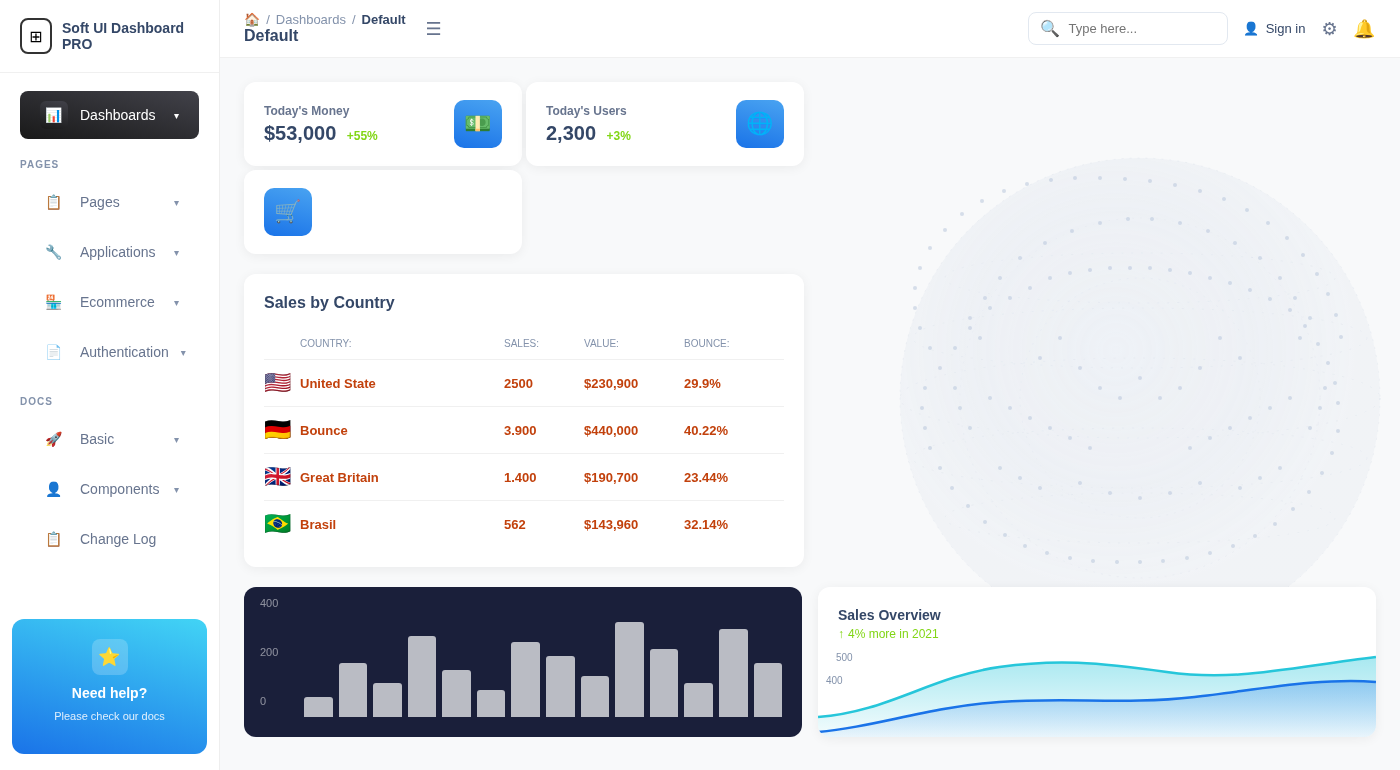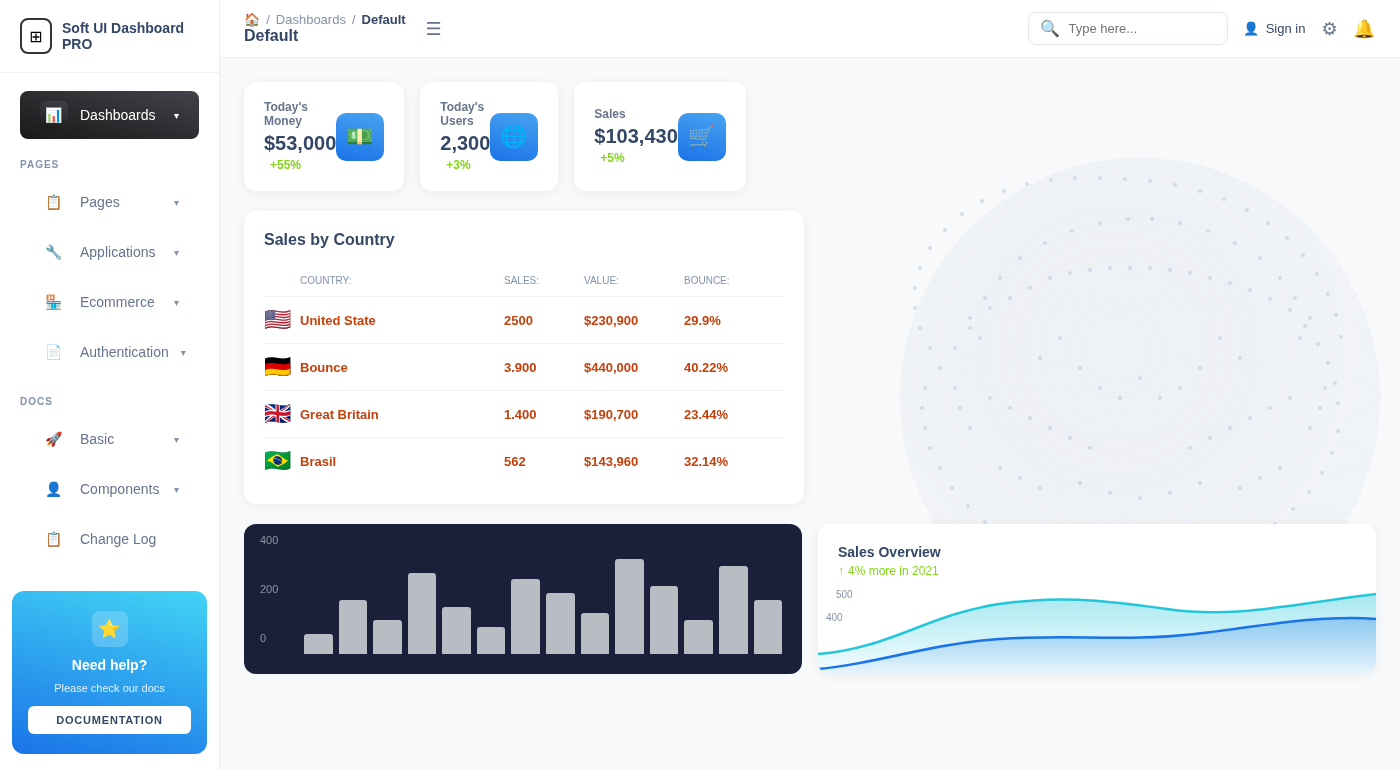--- a/index.html
+++ b/index.html
@@ -195,22 +195,22 @@
 
     .page-title {
       font-size: 28px;
       font-weight: 700;
       color: #344767;
     }
 
     
     .stats-row {
       display: grid;
-      grid-template-columns: 1fr 1fr 1fr 1fr;
-      gap: 16px;
+      grid-template-columns: 1fr 1fr;
+      gap: 4px;
       max-width: 560px;
     }
     .stat-card {
       background: #fff;
       border-radius: 12px;
       padding: 18px 20px;
       display: flex;
       align-items: center;
       justify-content: space-between;
       box-shadow: 0 2px 12px rgba(0,0,0,0.06);
@@ -414,21 +414,20 @@
       <div class="sidebar-icon" style="color:#344767;">📋</div>
       <span>Change Log</span>
     </div>
   </div>
 
   <div style="flex:1;"></div>
   <div class="help-card">
     <div class="help-star">⭐</div>
     <div class="help-title">Need help?</div>
     <div class="help-sub">Please check our docs</div>
-    <button class="help-btn">DOCUMENTATION</button>
   </div>
 </div>
 
 <div class="main">
 
   <div class="topbar">
     <div style="display:flex;flex-direction:column;">
       <div class="breadcrumb">
         <span>🏠</span>
         <span>/</span>
@@ -645,27 +644,20 @@
           <div class="stat-label">Today's Users</div>
           <div>
             <span class="stat-value">2,300</span>
             <span class="stat-change positive">+3%</span>
           </div>
         </div>
         <div class="stat-icon teal">🌐</div>
       </div>
 
       <div class="stat-card">
-        <div class="stat-info">
-          <div class="stat-label">Sales</div>
-          <div>
-            <span class="stat-value">$103,430</span>
-            <span class="stat-change positive">+5%</span>
-          </div>
-        </div>
         <div class="stat-icon blue2">🛒</div>
       </div>
     </div>
 
     <div class="sales-country-card">
       <div class="card-title">Sales by Country</div>
 
       <div class="country-row">
         <div></div>
         <div class="col-label">Country:</div>

